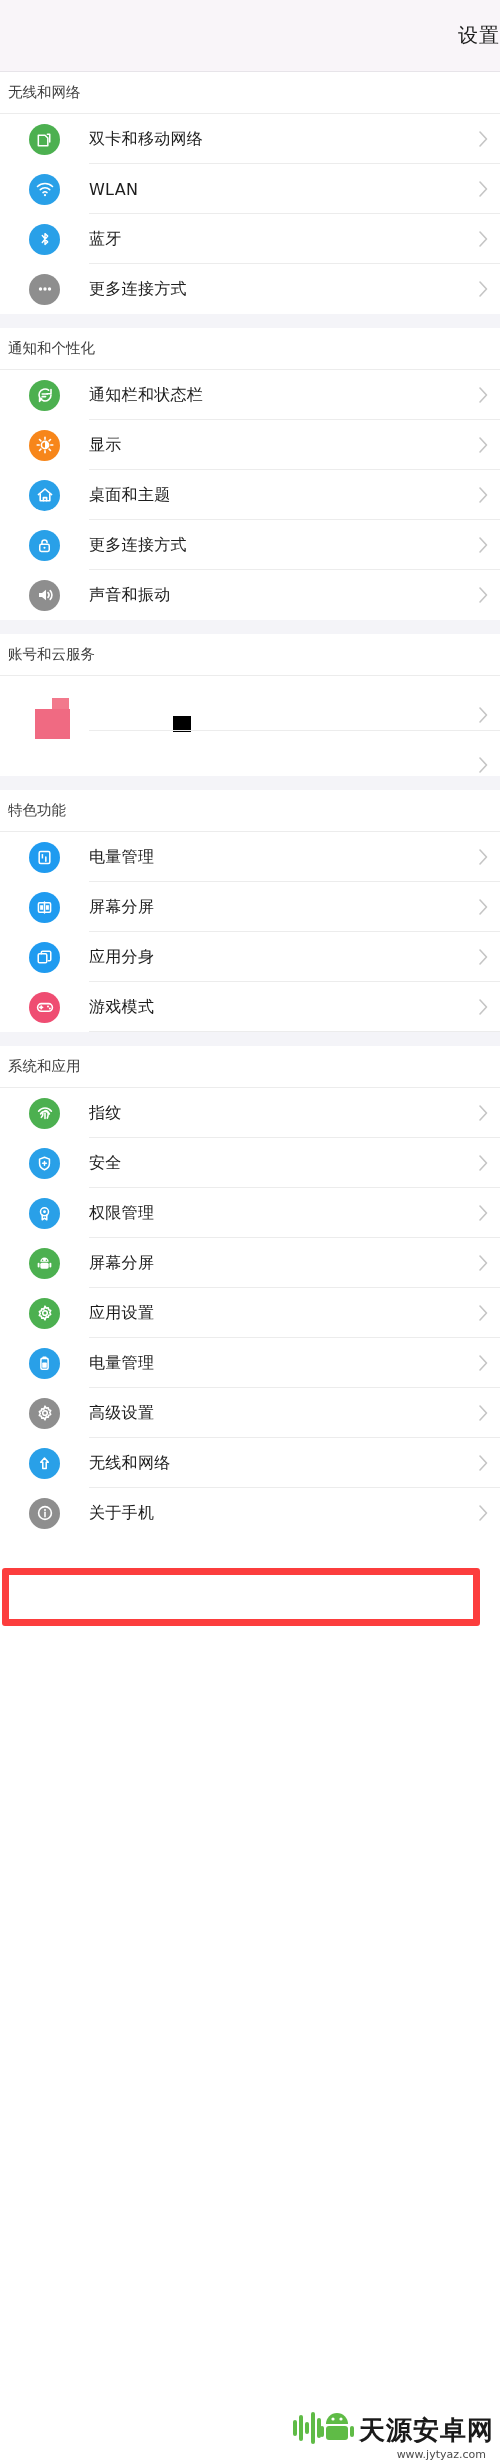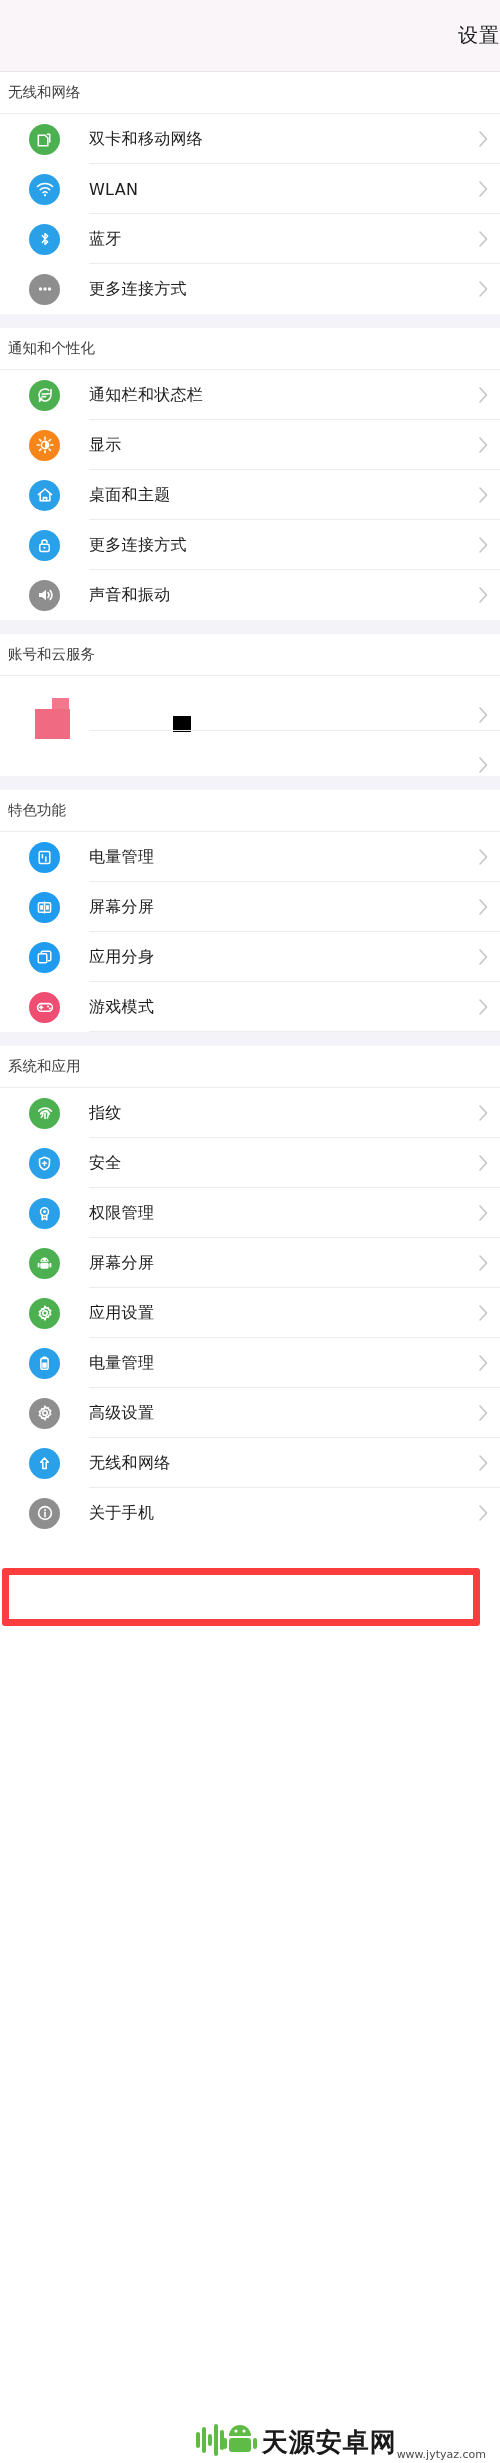--- a/index.html
+++ b/index.html
@@ -124,20 +124,21 @@
     box-sizing: border-box;
     pointer-events: none;
   }
 
   
   .watermark {
     position: absolute;
     right: 6px;
     bottom: 2px;
     display: flex;
+    flex-direction: column;
     align-items: flex-end;
     pointer-events: none;
   }
   .wm-row {
     display: flex;
     align-items: center;
   }
   .wm-text {
     font-size: 26px;
     color: #1a1a1a;

